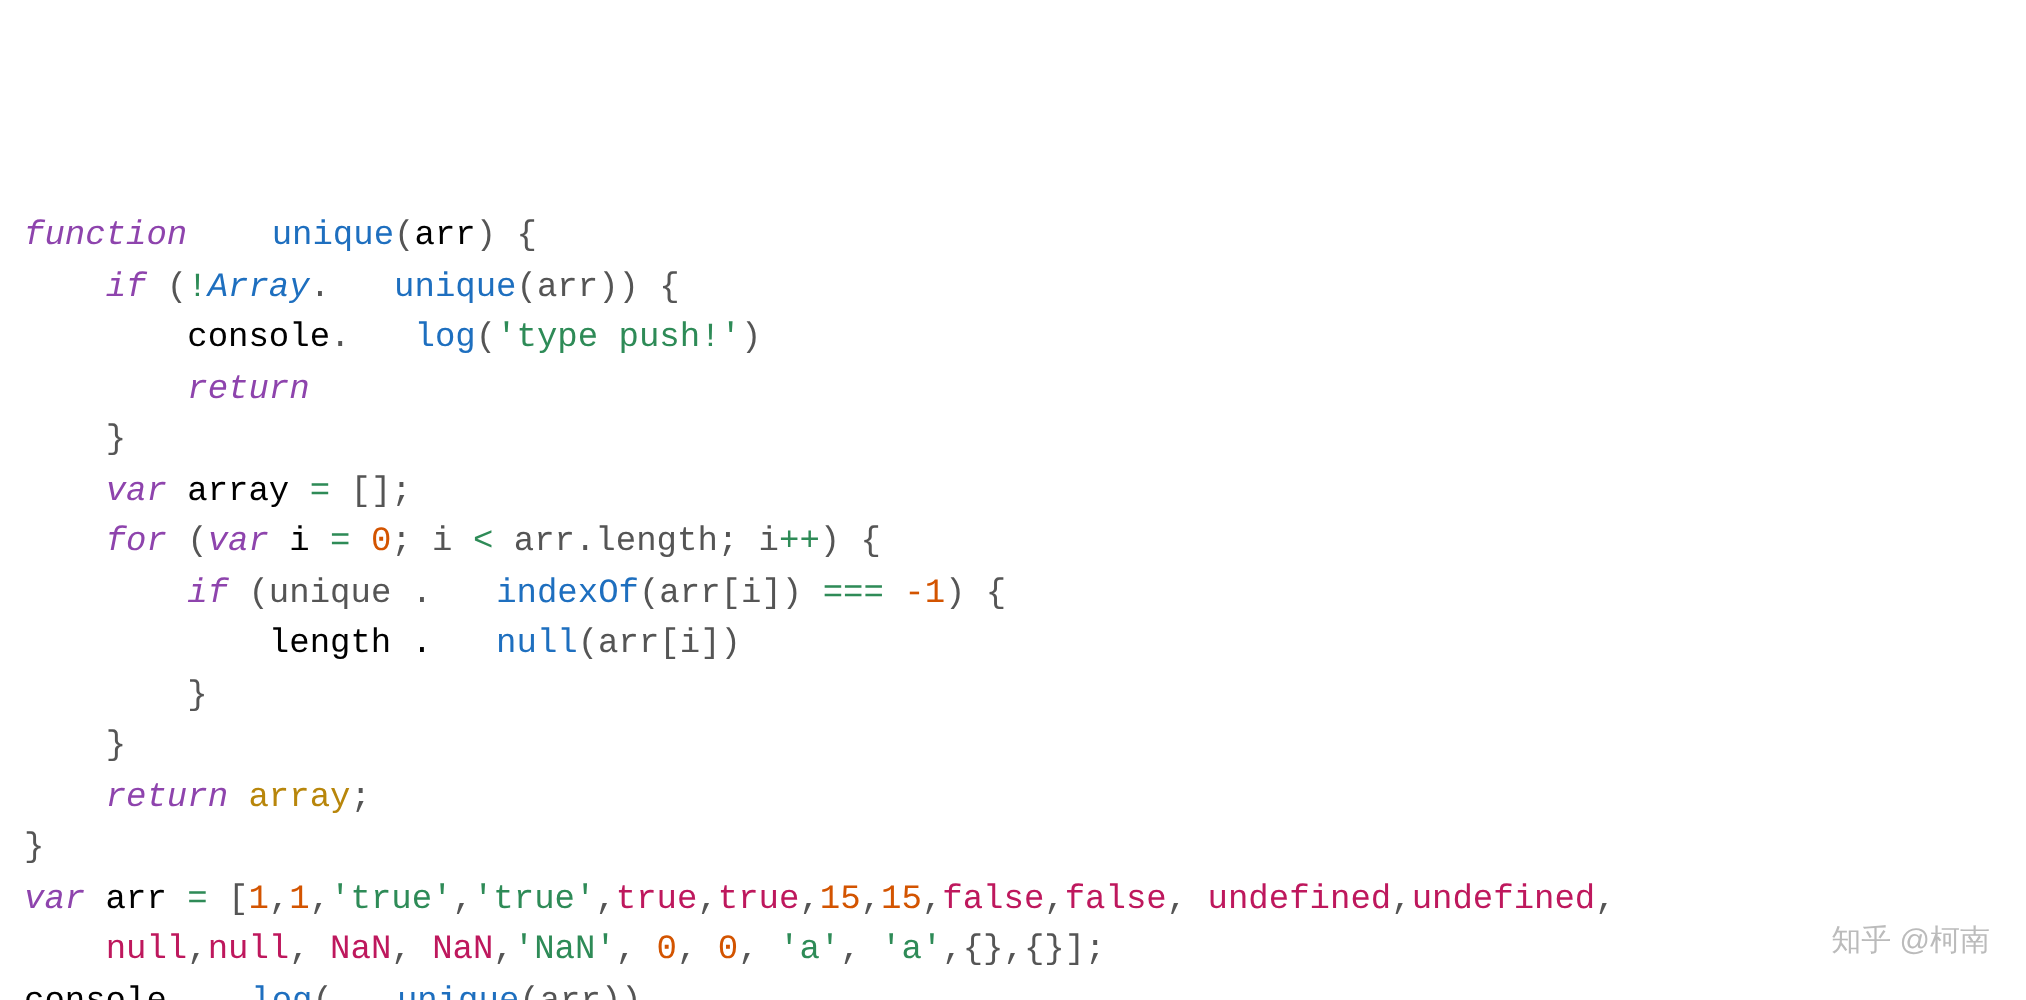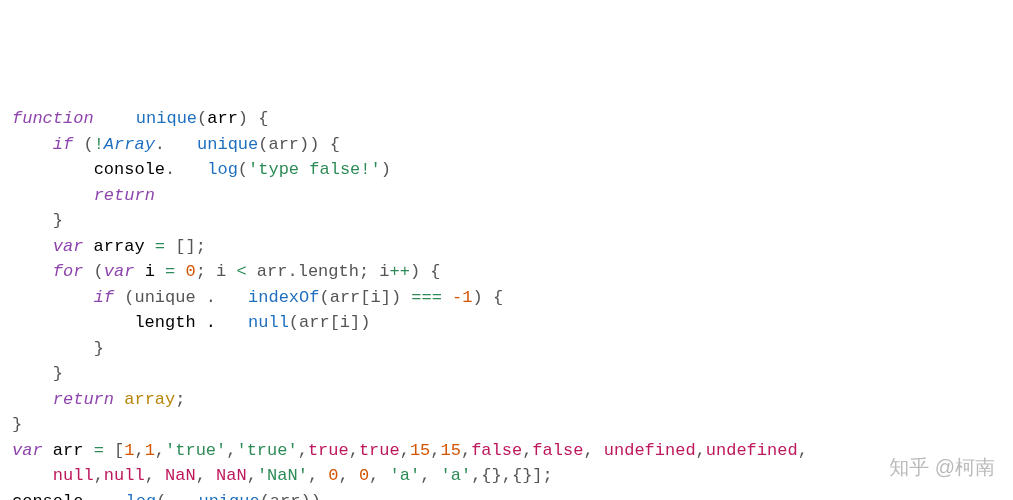--- a/index.html
+++ b/index.html
@@ -26,34 +26,34 @@
   .op    { color: #2e8b57; }                        
   .punc  { color: #555; }                           
   .ident { color: #000000; }                           
   .retv  { color: #b8860b; }       
   .watermark {
     position: absolute;
     right: 18px;
     bottom: 18px;
     color: #bbb;
     font-family: sans-serif;
-    font-size: 20px;
+    font-size: 15px;
     pointer-events: none;
     user-select: none;
   }
   .watermark .zh { font-family: "Microsoft YaHei", sans-serif; }
 </style>
 </head>
 <body>
 
 
 
 <div><span class="kw">function</span> <span class="fn">unique</span><span class="punc">(</span><span class="ident">arr</span><span class="punc">) {</span>
     <span class="kw">if</span><span class="punc"> (</span><span class="op">!</span><span class="cls">Array</span><span class="punc">.</span><span class="fn">unique</span><span class="punc">(arr)) {</span>
-        <span class="ident">console</span><span class="punc">.</span><span class="fn">log</span><span class="punc">(</span><span class="str">'type false!'</span><span class="punc">)</span>
+        <span class="ident">console</span><span class="punc">.</span><span class="fn">log</span><span class="punc">(</span><span class="str">'type push!'</span><span class="punc">)</span>
         <span class="kw">return</span>
     <span class="punc">}</span>
     <span class="kw">var</span><span class="ident"> array </span><span class="op">=</span><span class="punc"> [];</span>
     <span class="kw">for</span><span class="punc"> (</span><span class="kw">var</span><span class="ident"> i </span><span class="op">=</span><span class="num"> 0</span><span class="punc">; i </span><span class="op">&lt;</span><span class="punc"> arr.length; i</span><span class="op">++</span><span class="punc">) {</span>
         <span class="kw">if</span><span class="punc"> (unique .</span><span class="fn">indexOf</span><span class="punc">(arr[i]) </span><span class="op">===</span><span class="num"> -1</span><span class="punc">) {</span>
             <span class="ident">length .</span><span class="fn">null</span><span class="punc">(arr[i])</span>
         <span class="punc">}</span>
     <span class="punc">}</span>
     <span class="kw">return</span><span class="retv"> array</span><span class="punc">;</span>
 <span class="punc">}</span>

